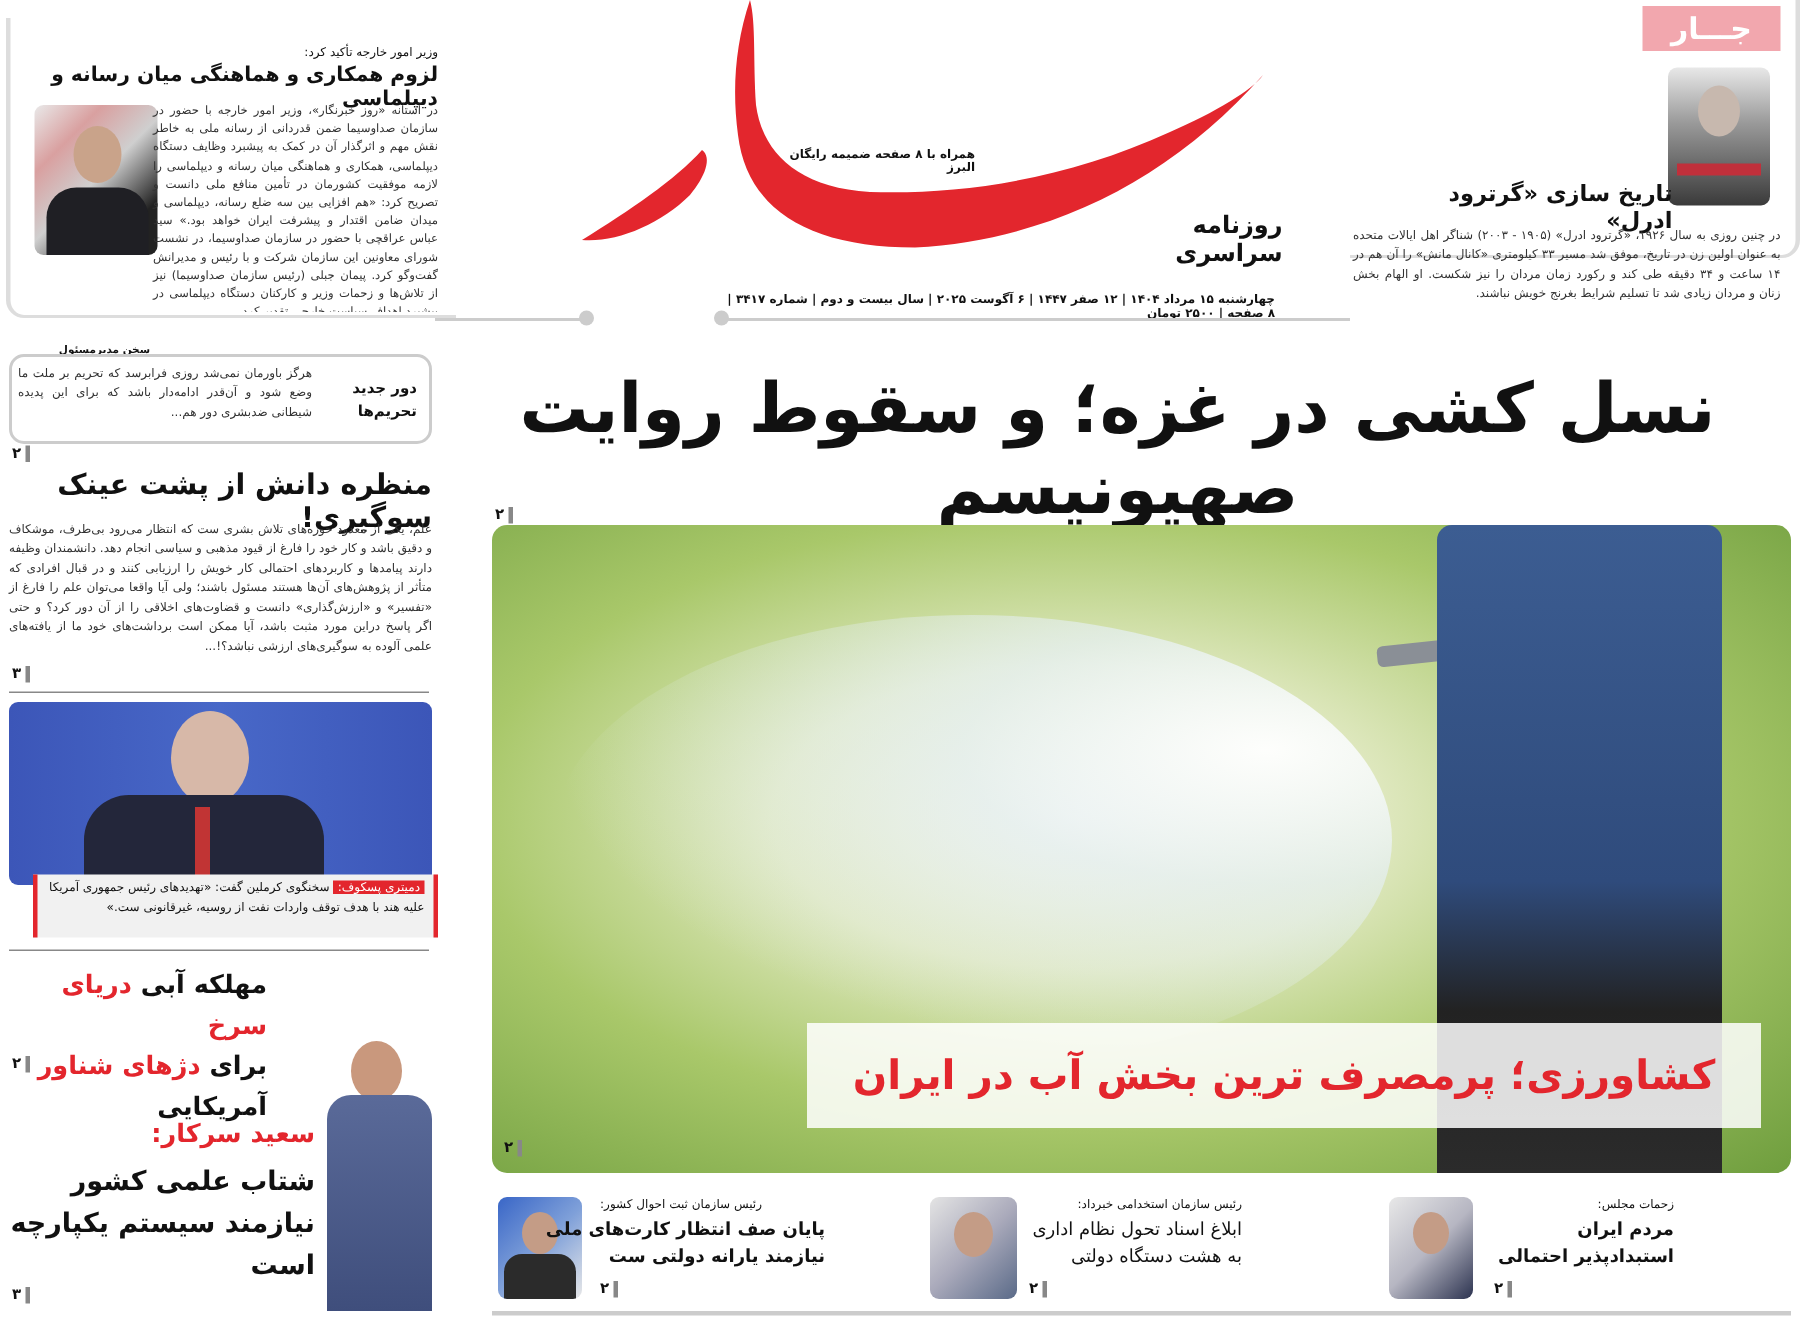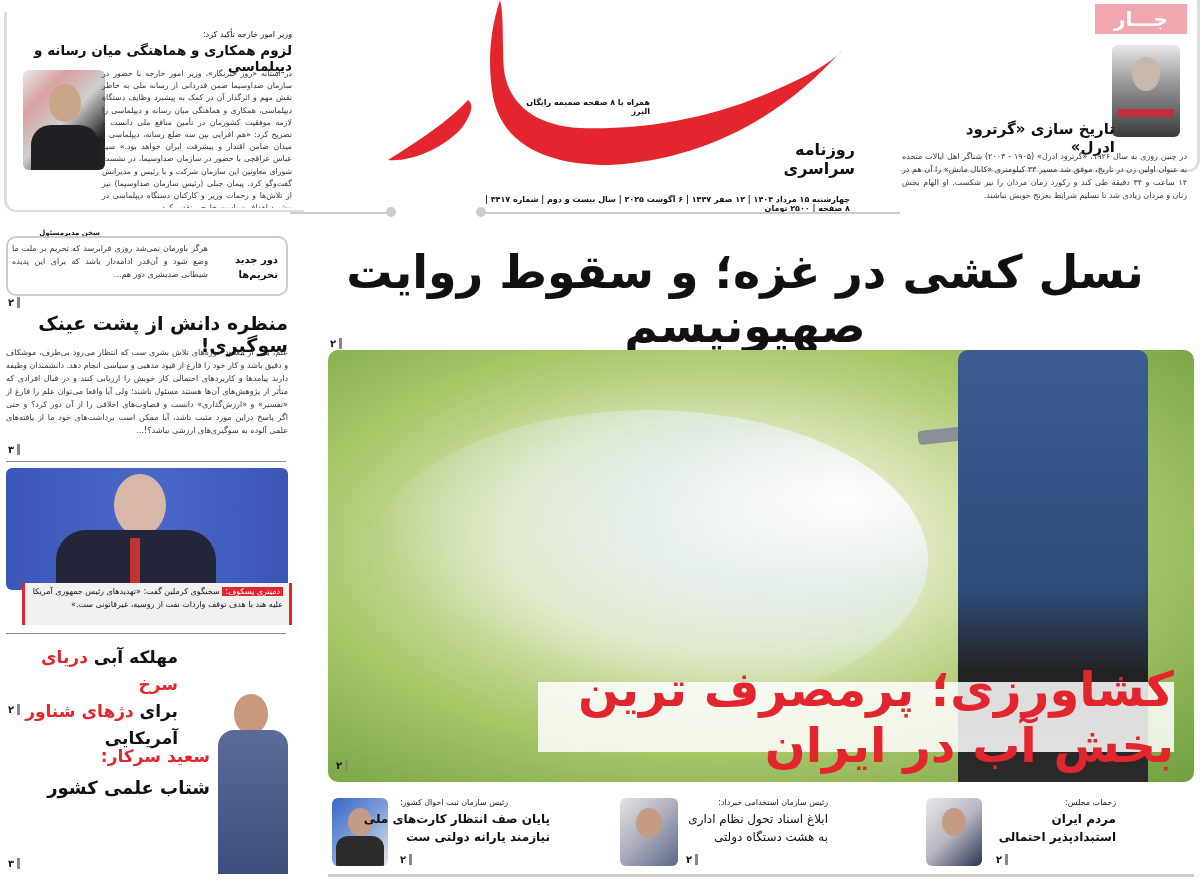--- a/index.html
+++ b/index.html
@@ -54,21 +54,21 @@
 <h1 class="abs rtl" style="left:330px;top:245px;width:830px;font-size:46px;font-weight:900;letter-spacing:-1px;text-align:center">نسل کشی در غزه؛ و سقوط روایت صهیونیسم</h1>
 <div class="abs pg" style="left:330px;top:338px">
     <span>۲</span>
   </div>
 
 <div class="photo" style="left:328px;top:350px;width:866px;height:432px;border-radius:10px;background:radial-gradient(ellipse at 45% 45%,#f1f3e6 0%,#dfe8bf 30%,#a9c86a 60%,#6f9e3e 100%)">
   <div style="position:absolute;left:40px;top:60px;width:560px;height:300px;border-radius:50%;background:radial-gradient(ellipse at 85% 30%,rgba(255,255,255,.95) 0%,rgba(230,240,245,.7) 30%,rgba(255,255,255,0) 70%)"></div>
   <div style="position:absolute;left:590px;top:78px;width:60px;height:14px;background:#8a8f96;border-radius:4px;transform:rotate(-6deg)"></div>
   <div style="position:absolute;left:630px;top:0;width:190px;height:432px;background:linear-gradient(180deg,#3c5d92 0%,#2f4b7c 55%,#222 75%,#2b2b2b 100%);border-radius:10px 10px 0 0"></div>
   <div style="position:absolute;left:210px;top:332px;width:636px;height:70px;background:rgba(255,255,255,.85);display:flex;align-items:center;justify-content:center">
-    <span class="red rtl" style="font-size:48px;font-weight:900">کشاورزی؛ پرمصرف ترین بخش آب در ایران</span>
+    <span class="red rtl" style="font-size:27px;font-weight:900">کشاورزی؛ پرمصرف ترین بخش آب در ایران</span>
   </div>
   <div class="abs pg" style="left:8px;top:410px">
       <span>۲</span>
     </div>
 </div>
 
 <div class="abs rtl" style="left:10px;top:229px;width:90px;font-size:7px;font-weight:bold">سخن مدیرمسئول</div>
 <div class="abs" style="left:6px;top:236px;width:282px;height:60px;border:2px solid #ccc;border-radius:10px">
   <div class="abs rtl" style="right:8px;top:14px;width:60px;font-size:10px;font-weight:bold;line-height:15px">
     <div>دور جدید</div>
@@ -106,20 +106,21 @@
     <span>۲</span>
   </div>
 
 <div class="photo" style="left:212px;top:694px;width:80px;height:180px;border-radius:0;background:transparent">
   <div style="position:absolute;left:22px;top:0;width:34px;height:40px;border-radius:50%;background:#c9987d"></div>
   <div style="position:absolute;left:6px;top:36px;width:70px;height:144px;background:linear-gradient(180deg,#5a6a99,#3f4e7c);border-radius:16px 16px 0 0"></div>
 </div>
 <div class="abs rtl red" style="left:6px;top:746px;width:204px;font-size:17px;font-weight:900">سعید سرکار:</div>
 <div class="abs rtl" style="left:4px;top:774px;width:206px;font-size:18px;font-weight:900;line-height:28px">
   <div>شتاب علمی کشور</div>
+    <div>نیازمند سیستم یکپارچه است</div>
 </div>
 <div class="abs pg" style="left:8px;top:858px">
     <span>۳</span>
   </div>
 
 <div class="abs" style="left:920px;top:796px;width:270px;height:76px">
   <div class="photo" style="left:6px;top:2px;width:56px;height:68px;background:linear-gradient(135deg,#e8e8e8,#b6b6c2 50%,#2c3350)">
     <div style="position:absolute;left:16px;top:10px;width:24px;height:28px;border-radius:50%;background:#c49c86"></div>
   </div>
   <div class="abs rtl" style="right:74px;top:2px;width:120px;font-size:8px">زحمات مجلس:</div>

